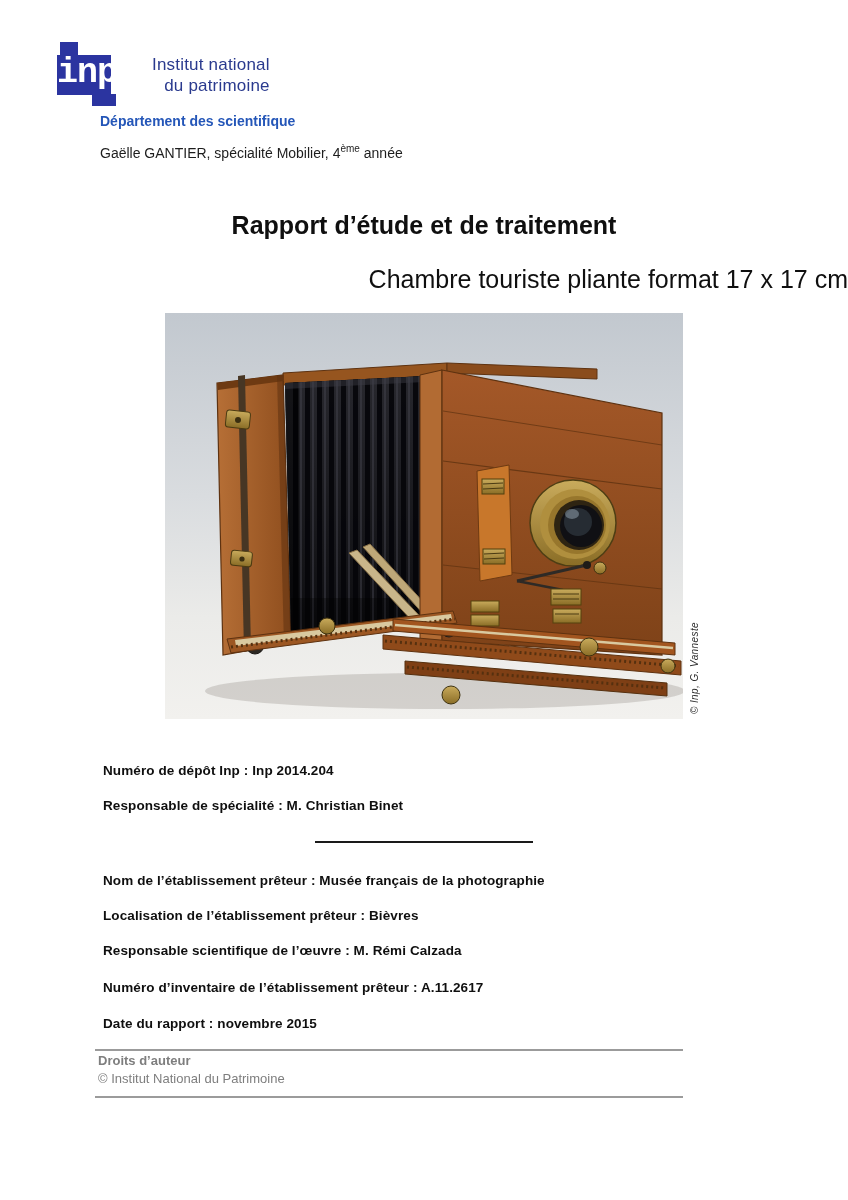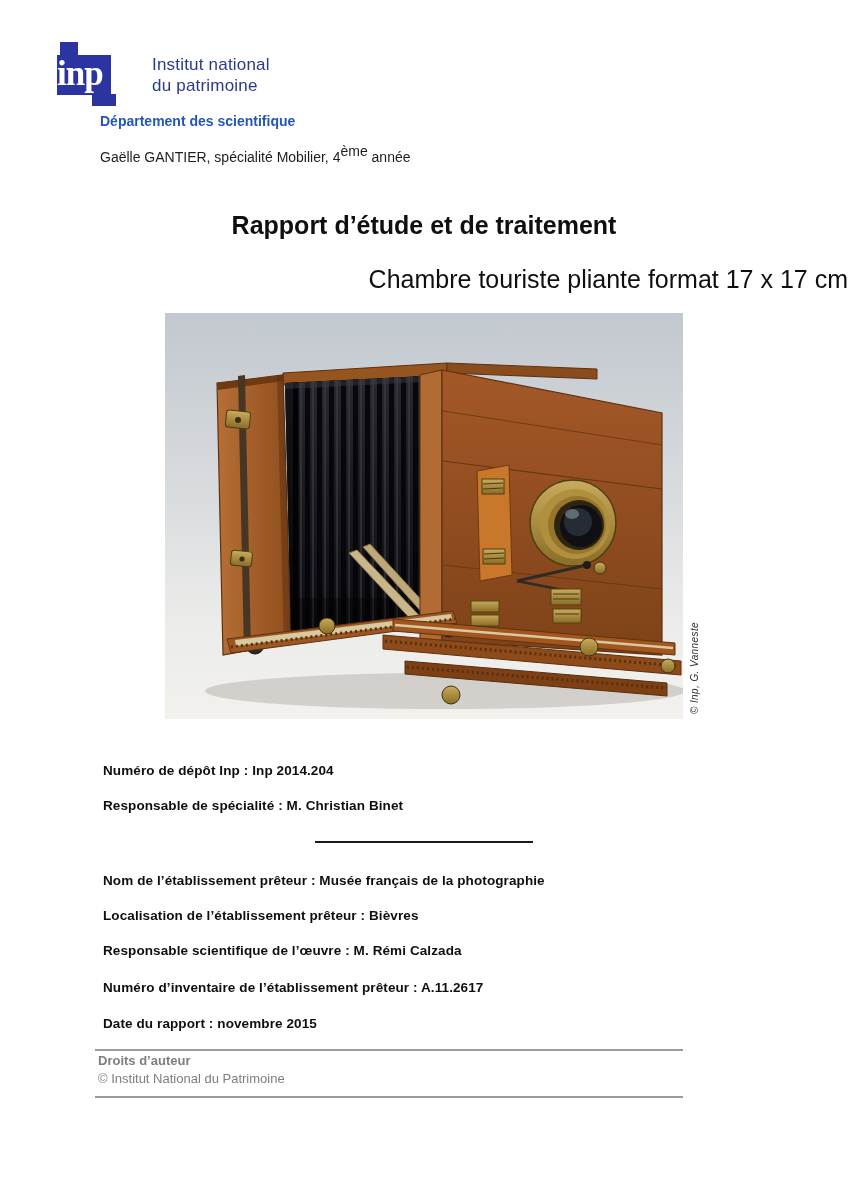--- a/index.html
+++ b/index.html
@@ -5,30 +5,30 @@
   html,body{margin:0;padding:0;}
   body{
     width:848px;height:1200px;position:relative;background:#ffffff;
     font-family:"Liberation Sans", sans-serif;color:#111;overflow:hidden;
   }
   .abs{position:absolute;}
 
   
   .logo-sq-top{left:60px;top:42px;width:18px;height:14px;background:var(--logo-blue);}
   .logo-main{left:57px;top:55px;width:54px;height:40px;background:var(--logo-blue);
-    color:#fff;font-weight:bold;font-size:35px;line-height:37px;
-    letter-spacing:-1px;font-family:Liberation Serif, serif;}
+    color:#fff;font-weight:bold;font-size:35px;line-height:37px;text-align:center;
+    letter-spacing:-1px;font-family:Liberation Mono, monospace;}
   .logo-sq-bot{left:92px;top:94px;width:24px;height:12px;background:var(--logo-blue);}
   .org-name{left:152px;top:54px;font-size:17px;line-height:21px;font-weight:500;
-    color:var(--org-blue);letter-spacing:.2px;}
+    color:var(--org-blue);letter-spacing:.2px;text-align:right;}
 
   .dept{left:100px;top:113px;font-size:14px;font-weight:bold;color:var(--dept-blue);}
   .author{left:100px;top:143px;font-size:14px;color:#1d1d1d;}
   .author b{font-weight:normal;}
-  .author sup{font-size:14px;}
+  .author sup{font-size:10px;}
 
   .title{left:0;top:211px;width:848px;text-align:center;font-size:25px;font-weight:bold;color:#0f0f0f;}
   .subtitle{left:0;top:265px;width:848px;text-align:right;font-size:25px;color:#0f0f0f;}
 
   .photo{left:165px;top:313px;width:518px;height:406px;}
   .credit{left:689px;top:714px;transform:rotate(-90deg);transform-origin:0 0;
     font-size:10px;font-style:italic;color:#2c2c2c;white-space:nowrap;letter-spacing:.4px;}
 
   .meta{left:103px;font-size:13.5px;font-weight:bold;color:#0f0f0f;letter-spacing:.1px;}
   .sep-mid{left:315px;top:841px;width:218px;height:2px;background:#1a1a1a;}

